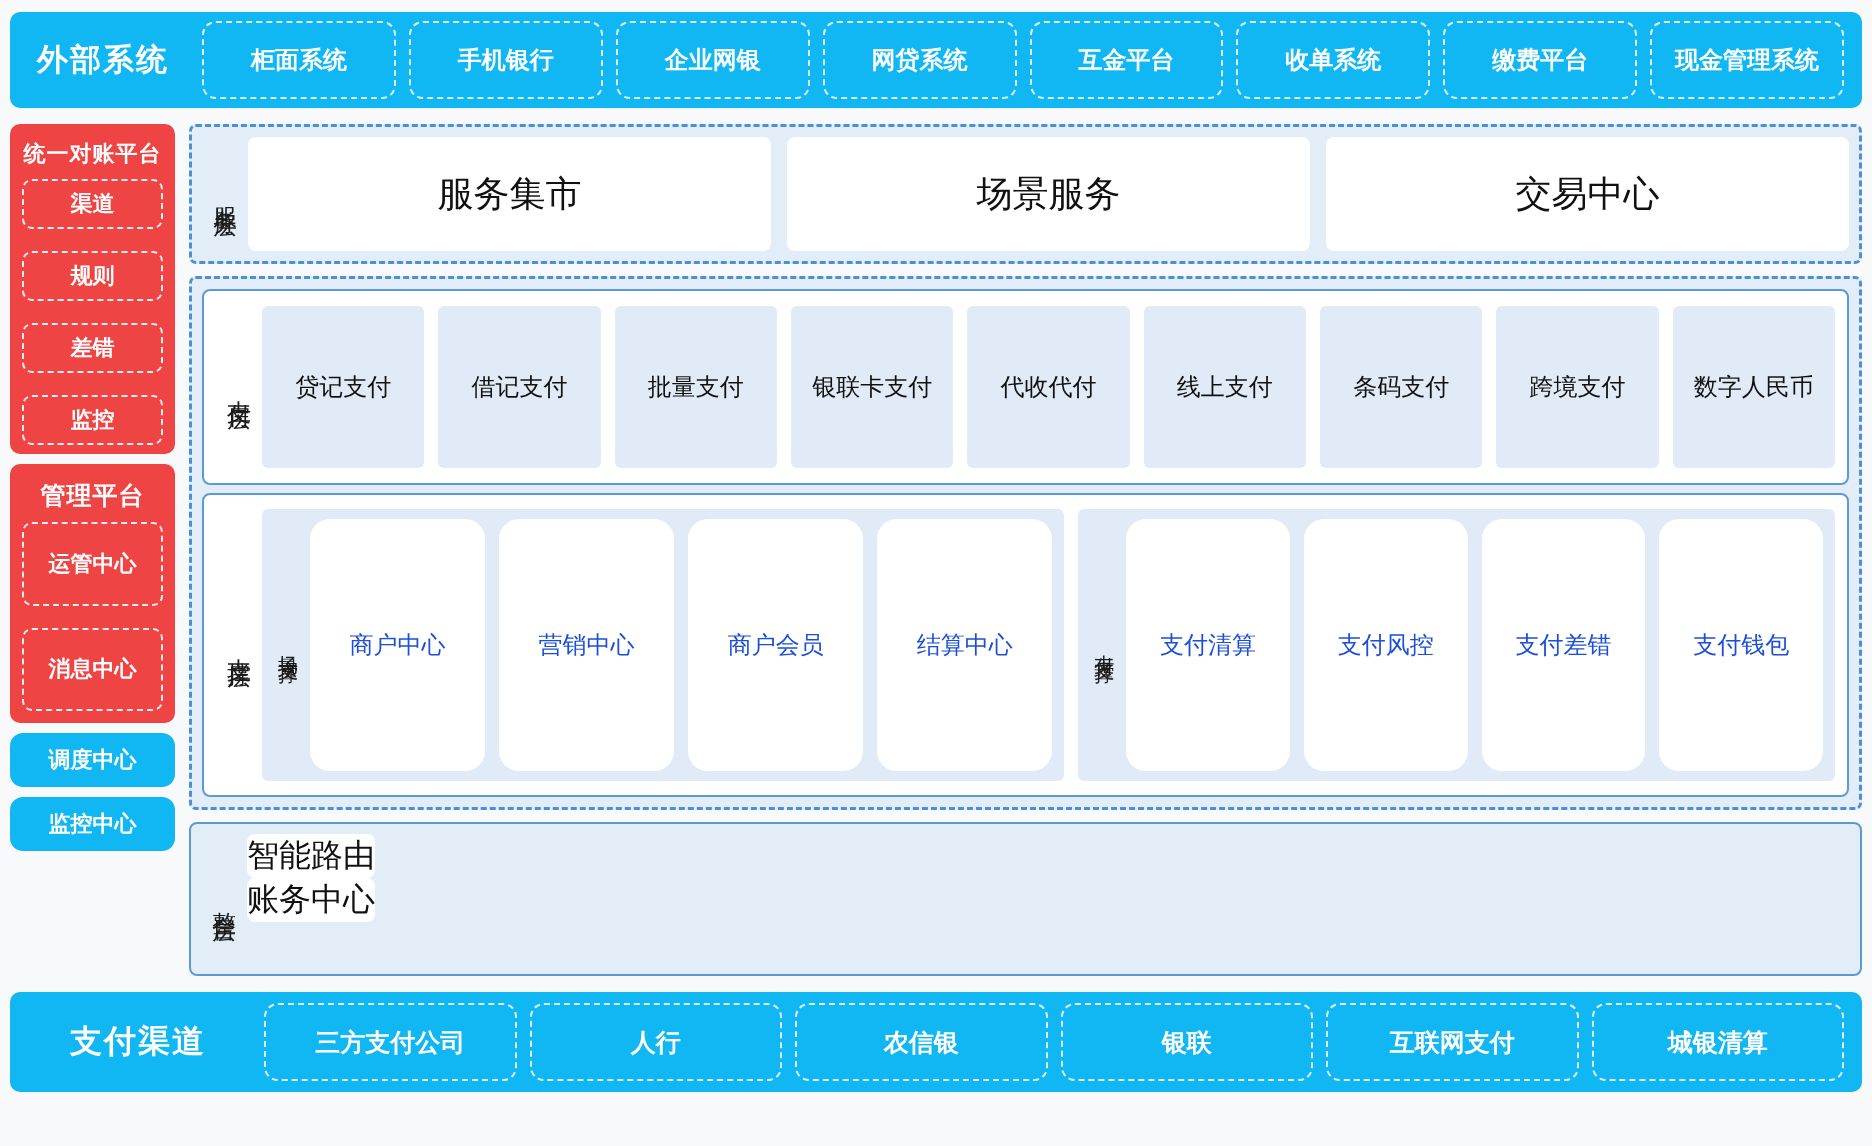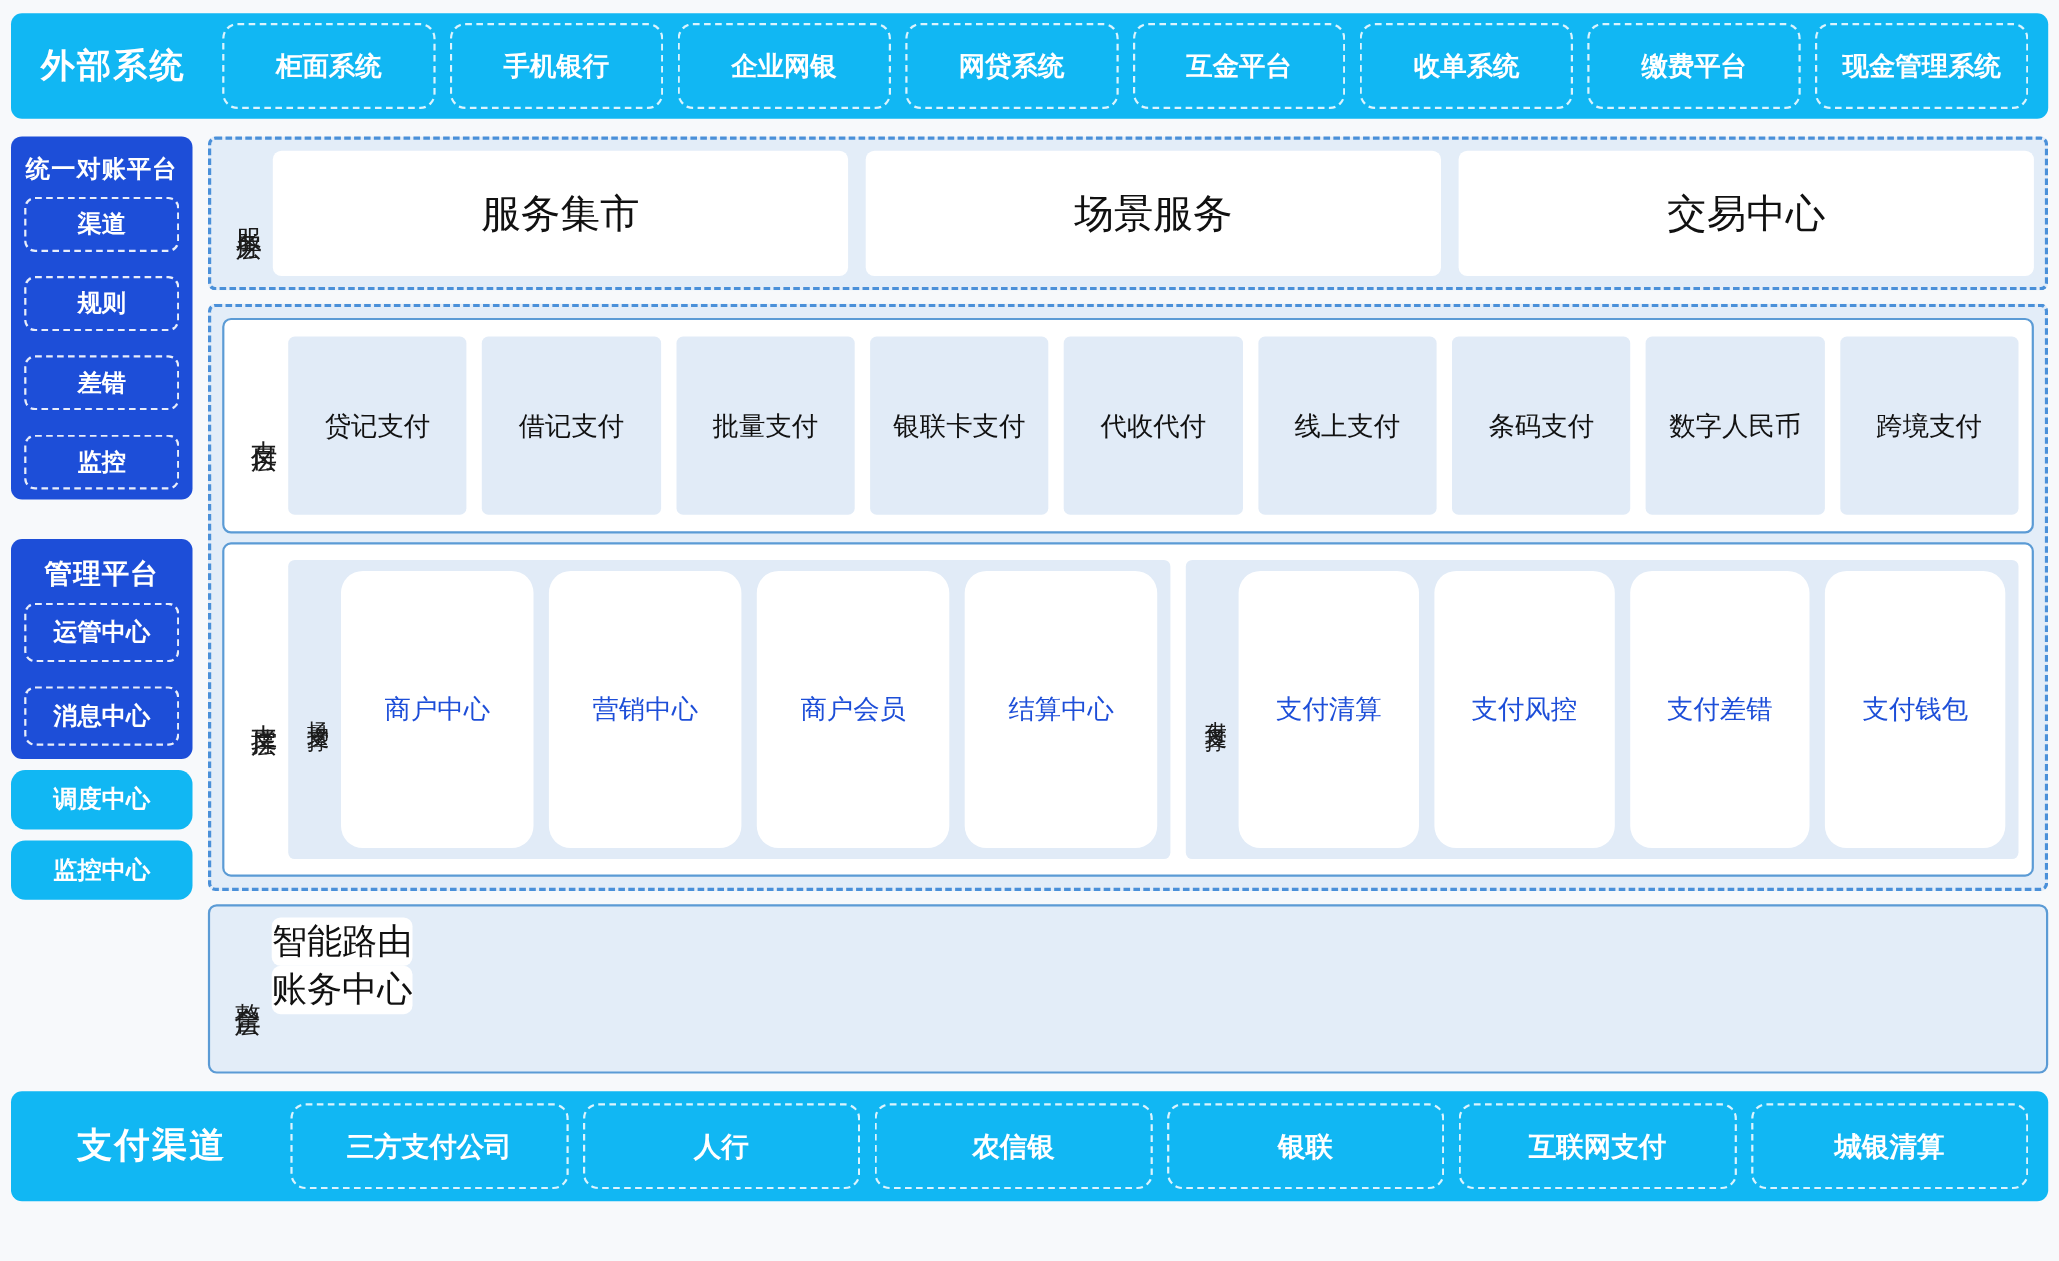--- a/index.html
+++ b/index.html
@@ -52,21 +52,21 @@
   .middle {
     display: flex;
     gap: 14px;
     margin-top: 16px;
     height: 852px;
   }
 
   
   .left-col { width: 165px; flex: 0 0 165px; display: flex; flex-direction: column; gap: 10px; }
   .left-panel {
-    background: #1d4ed8;
+    background: #ef4444;
     border-radius: 10px;
     padding: 10px 12px 12px 12px;
     display: flex; flex-direction: column;
   }
   .left-panel .panel-title {
     color: #fff; font-size: 23px; font-weight: bold;
     text-align: center; letter-spacing: 1px;
     padding: 5px 0 10px 0;
     white-space: nowrap;
   }
@@ -75,21 +75,21 @@
     border: 2px dashed rgba(255,255,255,0.9);
     border-radius: 10px;
     color: #fff; font-size: 22px; font-weight: bold;
     display: flex; align-items: center; justify-content: center;
     flex: 1 1 0;
     min-height: 50px;
     white-space: nowrap;
   }
   #recon-panel { height: 330px; }
   #recon-panel .panel-title { font-size: 22px; }
-  #mgmt-panel { height: 200px; margin-top: 26px; }
+  #mgmt-panel { height: 259px; }
   #mgmt-panel .panel-title { font-size: 25px; }
   .solid-btn {
     background: #11B7F3;
     border-radius: 13px;
     color: #fff; font-size: 22px; font-weight: bold;
     display: flex; align-items: center; justify-content: center;
     height: 54px;
     white-space: nowrap;
   }
 
@@ -257,22 +257,22 @@
         <div class="white-panel layer-row" id="payment-layer">
           <div class="layer-label">支付层</div>
           <div class="tiles">
             <div class="tile">贷记支付</div>
             <div class="tile">借记支付</div>
             <div class="tile">批量支付</div>
             <div class="tile">银联卡支付</div>
             <div class="tile">代收代付</div>
             <div class="tile">线上支付</div>
             <div class="tile">条码支付</div>
+            <div class="tile">跨境支付</div>
             <div class="tile">数字人民币</div>
-            <div class="tile">跨境支付</div>
           </div>
         </div>
 
         <div class="white-panel layer-row" id="support-layer">
           <div class="layer-label">支撑层</div>
           <div class="groups">
 
             <div class="support-group" id="support-scene">
               <div class="sub-label">场景支撑</div>
               <div class="cards">

